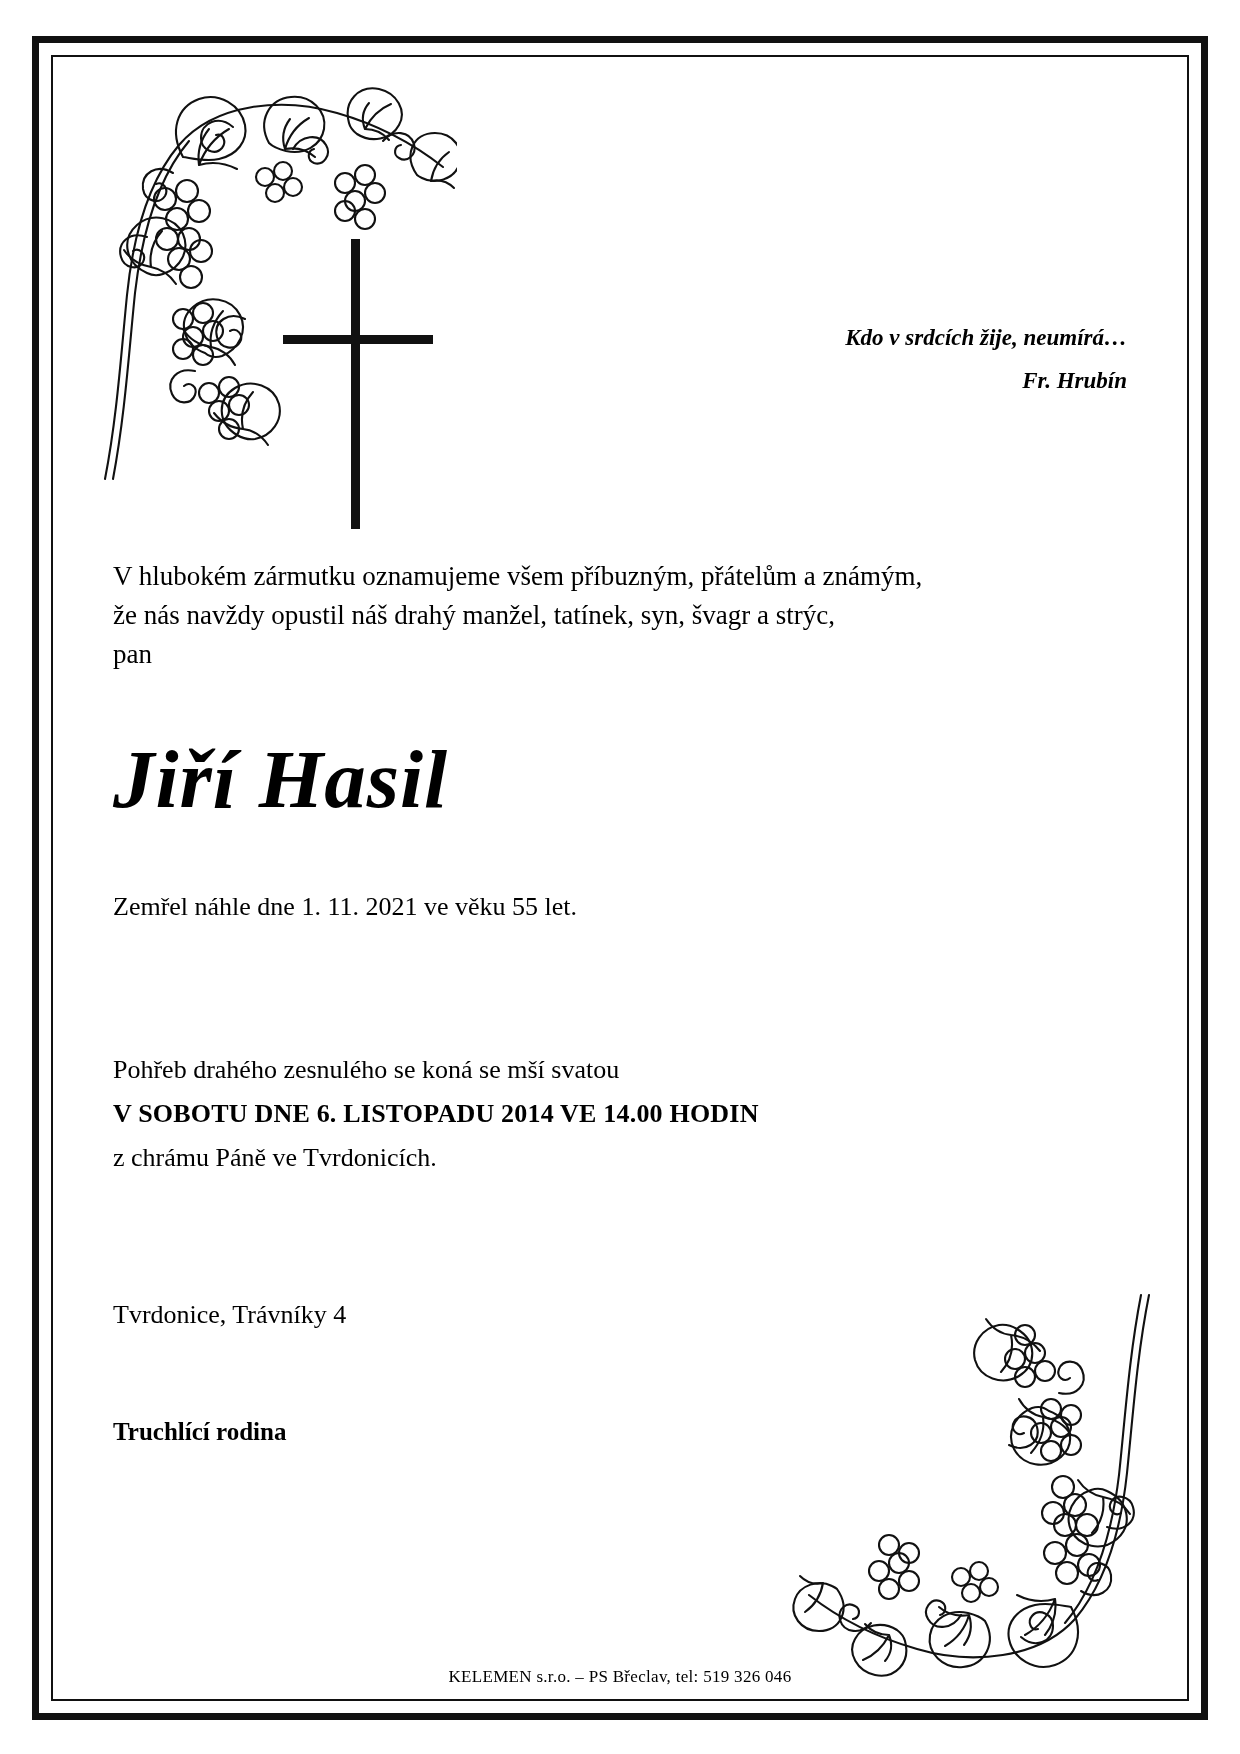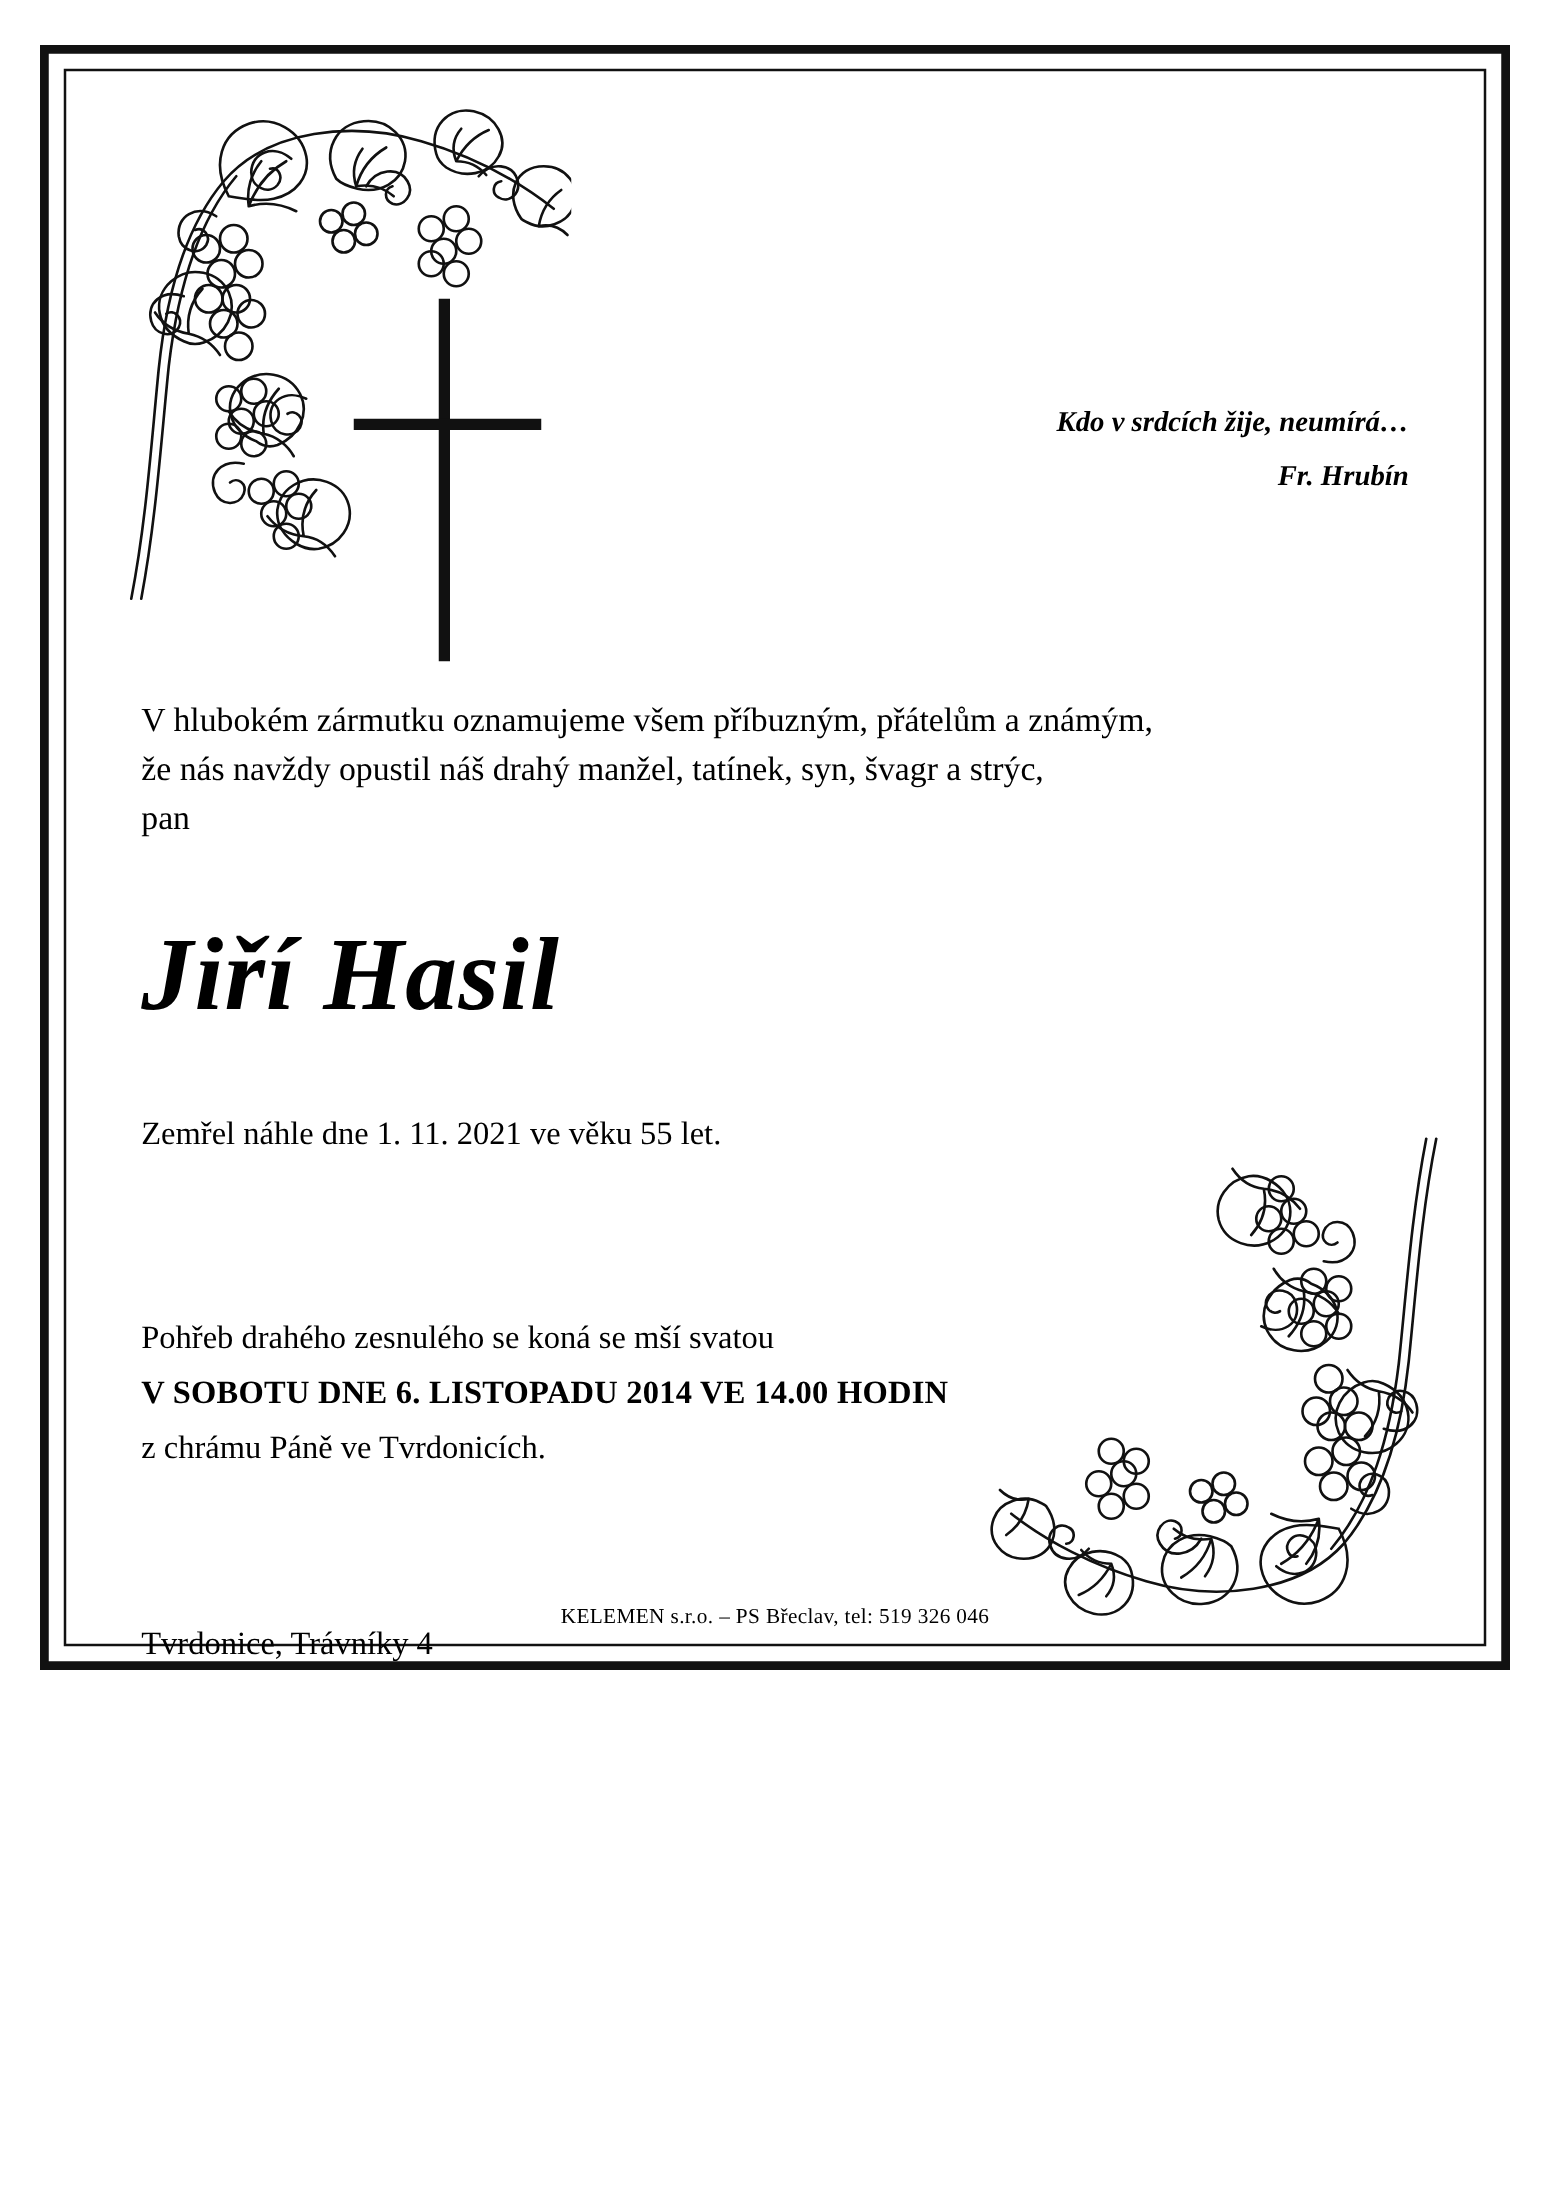--- a/index.html
+++ b/index.html
@@ -22,21 +22,21 @@
     left: 0; top: 0;
     width: 1240px;
     height: 1754px;
     background: #ffffff;
   }
   .frame-outer {
     position: absolute;
     left: 32px;
     top: 36px;
     width: 1176px;
-    height: 1300px;
+    height: 1684px;
     border: 7px solid #111111;
     box-sizing: border-box;
     background: #ffffff;
   }
   .frame-inner {
     position: absolute;
     left: 12px;
     top: 12px;
     right: 12px;
     bottom: 12px;
@@ -347,19 +347,20 @@
         <div class="died">Zemřel náhle dne 1. 11. 2021 ve věku 55 let.</div>
 
         <div class="ceremony">
           <span class="plain">Pohřeb drahého zesnulého se koná se mší svatou</span>
           <span class="emph">V SOBOTU DNE 6. LISTOPADU 2014 VE 14.00 HODIN</span>
           <span class="plain">z chrámu Páně ve Tvrdonicích.</span>
         </div>
 
         <div class="address">Tvrdonice, Trávníky 4</div>
 
+        <div class="family">Truchlící rodina</div>
       </div>
 
       <div class="footer">KELEMEN s.r.o. – PS  Břeclav, tel: 519 326 046</div>
 
     </div>
   </div>
 </div>
 
 </body></html>

